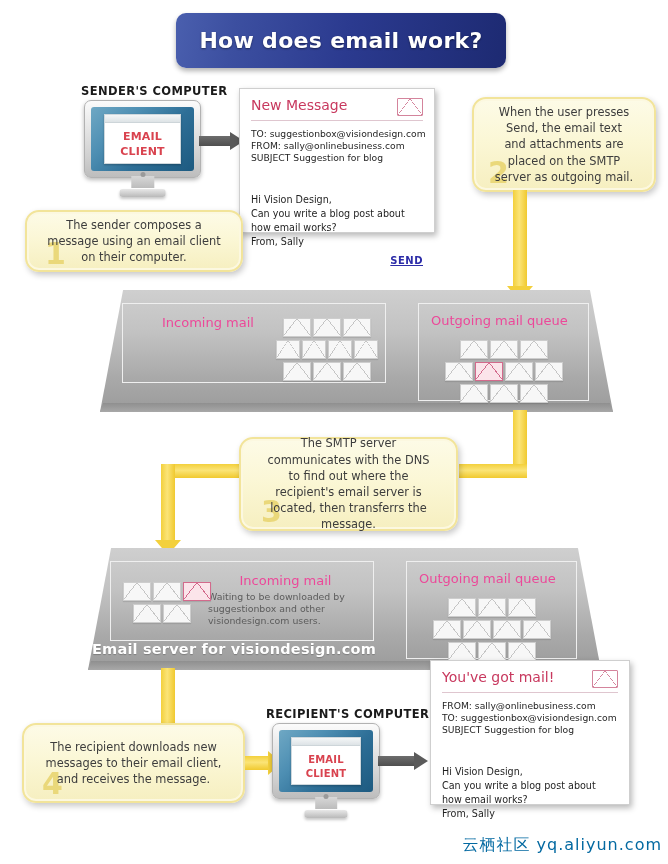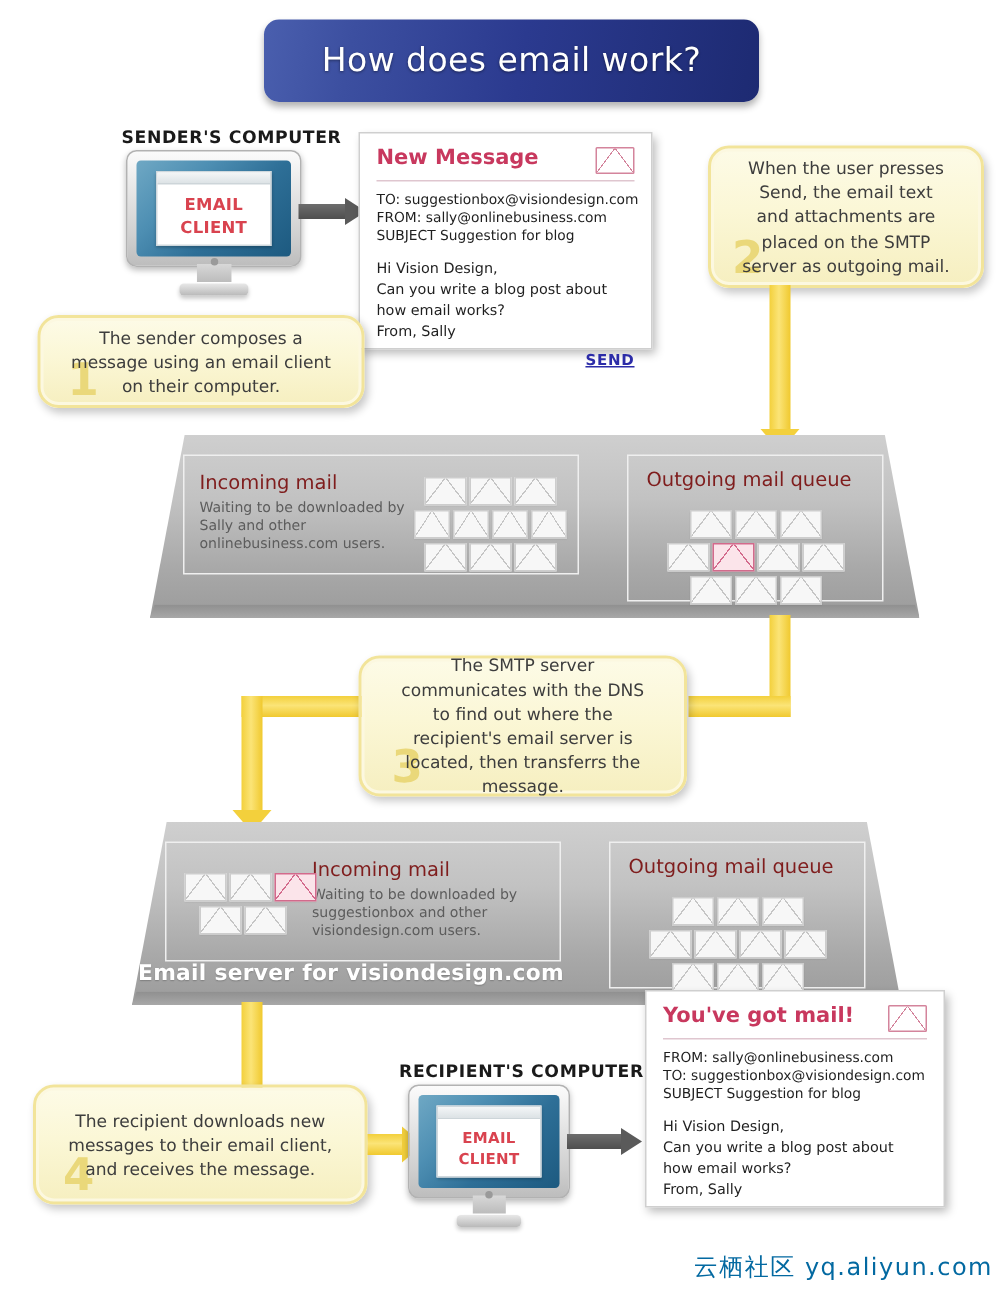--- a/index.html
+++ b/index.html
@@ -6,21 +6,21 @@
   body{width:668px;height:864px;position:relative;overflow:hidden;
        font-family:"DejaVu Sans","Liberation Sans",sans-serif;}
   #stage{position:absolute;left:0;top:0;width:668px;height:864px;}
 
   
   .title-banner{position:absolute;left:176px;top:13px;width:330px;height:55px;
     border-radius:10px;
     background:linear-gradient(100deg,#4a5fae 0%,#3c4fa0 18%,#2b3a8f 52%,#1d2a72 100%);
     box-shadow:0 3px 5px rgba(0,0,0,.30);
     display:flex;align-items:center;justify-content:center;}
-  .title-banner span{color:#fff;font-size:22px;font-weight:normal;letter-spacing:.3px;
+  .title-banner span{color:#fff;font-size:22px;font-weight:bold;letter-spacing:.3px;
     text-shadow:0 1px 2px rgba(0,0,0,.45);}
 
   
   .comp-label{position:absolute;font-size:11.5px;font-weight:bold;color:#1a1a1a;
     letter-spacing:.4px;white-space:nowrap;}
 
   
   .monitor{position:absolute;}
   .mon-bezel{position:absolute;left:0;top:0;width:100%;height:calc(100% - 22px);
     border-radius:7px;
@@ -46,26 +46,26 @@
     width:40%;height:8px;border-radius:3px;
     background:linear-gradient(180deg,#e8e8e8,#b9b9b9);
     box-shadow:0 2px 3px rgba(0,0,0,.22);}
   .mon-dot{position:absolute;left:50%;transform:translateX(-50%);
     bottom:3px;width:5px;height:5px;border-radius:50%;background:#9a9a9a;}
 
   
   .msg-panel{position:absolute;background:#fff;border:1px solid #cfcfcf;
     box-shadow:2px 3px 6px rgba(0,0,0,.28);box-sizing:border-box;padding:9px 11px 6px 11px;}
   .msg-head{display:flex;align-items:flex-start;justify-content:space-between;}
-  .msg-title{color:#c8385e;font-size:14px;font-weight:bold;line-height:1.1;}
+  .msg-title{color:#c8385e;font-size:14px;font-weight:normal;line-height:1.1;}
   .msg-rule{border-bottom:1px solid #dfc6cf;margin:4px 0 7px 0;}
   .msg-line{font-size:9.2px;color:#1f1f1f;line-height:1.32;white-space:nowrap;}
   .msg-line b{font-weight:normal;margin-top:40px;}
   .msg-gap{height:9px;}
-  .msg-body{font-size:9.6px;color:#1f1f1f;line-height:1.45;}
+  .msg-body{font-size:9.6px;color:#1f1f1f;line-height:1.45;margin-top:20px;}
   .send-link{text-align:right;color:#2c2ca8;font-size:10px;font-weight:bold;
     text-decoration:underline;letter-spacing:.5px;margin-top:6px;}
 
   .env-icon{width:24px;height:16px;border:1.4px solid #d4849c;border-radius:1px;
     position:relative;background:#fff;flex:0 0 auto;}
   .env-icon:before{content:"";position:absolute;left:0;top:0;width:100%;height:100%;
     background:
       linear-gradient(to bottom right,transparent 47.5%,#d4849c 47.5%,#d4849c 51%,transparent 51%) no-repeat left top/50% 100%,
       linear-gradient(to bottom left,transparent 47.5%,#d4849c 47.5%,#d4849c 51%,transparent 51%) no-repeat right top/50% 100%;}
 
@@ -83,21 +83,21 @@
   
   .server{position:absolute;}
   .server .slab{position:absolute;left:0;top:0;width:100%;height:100%;
     background:linear-gradient(180deg,#cfcfcf 0%,#c2c2c2 35%,#a9a9a9 72%,#9b9b9b 100%);
     clip-path:polygon(4.5% 0, 95.5% 0, 100% 100%, 0% 100%);
     box-shadow:0 3px 5px rgba(0,0,0,.18);}
   .server .slab-edge{position:absolute;left:0;bottom:0;width:100%;height:9px;
     background:linear-gradient(180deg,#8f8f8f,#a8a8a8);
     clip-path:polygon(0.6% 0, 99.4% 0, 100% 100%, 0% 100%);}
   .srv-box{position:absolute;border:1px solid #efefef;box-sizing:border-box;}
-  .srv-h{font-size:13px;color:#7f1d1d;line-height:1.2;}
+  .srv-h{font-size:13px;color:#ec4899;line-height:1.2;text-align:center;}
   .srv-sub{font-size:9.4px;color:#5c5c5c;line-height:1.32;margin-top:2px;}
   .srv-name{position:absolute;font-size:14.5px;color:#fff;font-weight:bold;
     letter-spacing:.2px;text-shadow:0 1px 1px rgba(0,0,0,.22);white-space:nowrap;}
 
   .mail-grid{position:absolute;}
   .mrow{display:flex;justify-content:center;}
   .m-env{width:28px;height:19px;margin:1.5px 1px;background:#f7f7f7;
     border:1px solid #cdcdcd;position:relative;box-sizing:border-box;
     box-shadow:0 1px 1px rgba(0,0,0,.10);}
   .m-env:before{content:"";position:absolute;left:0;top:0;right:0;bottom:0;
@@ -203,21 +203,20 @@
   <div class="yline" style="left:513px;top:190px;width:14px;height:100px;"></div>
   <div class="yarrow-down" style="left:507px;top:286px;"></div>
 
   <div class="server" style="left:100px;top:290px;width:513px;height:122px;">
     <div class="slab"></div>
     <div class="slab-edge"></div>
 
     <div class="srv-box" style="left:22px;top:13px;width:264px;height:80px;">
       <div style="position:absolute;left:10px;top:11px;width:150px;">
         <div class="srv-h">Incoming mail</div>
-        <div class="srv-sub">Waiting to be downloaded by Sally and other onlinebusiness.com users.</div>
       </div>
       <div class="mail-grid" style="right:6px;top:12px;width:104px;">
         <div class="mrow">
             <span class="m-env"></span>
             <span class="m-env"></span>
             <span class="m-env"></span>
           </div>
         <div class="mrow">
             <span class="m-env"></span>
             <span class="m-env"></span>

